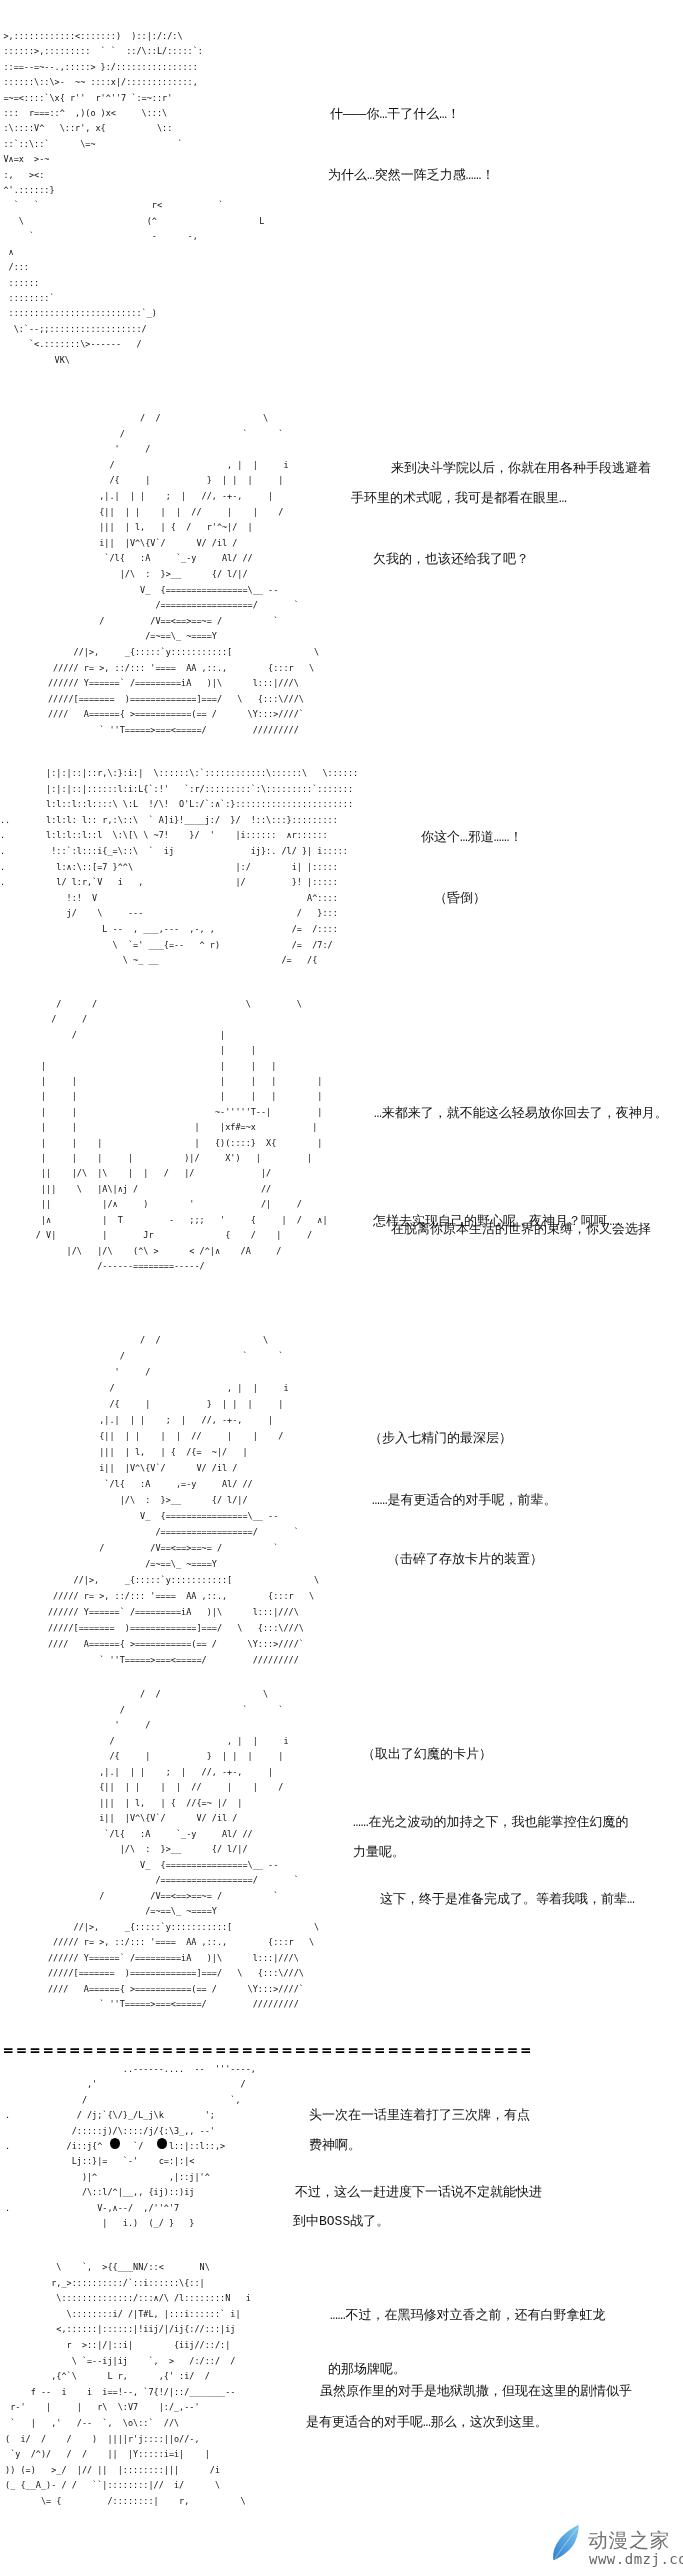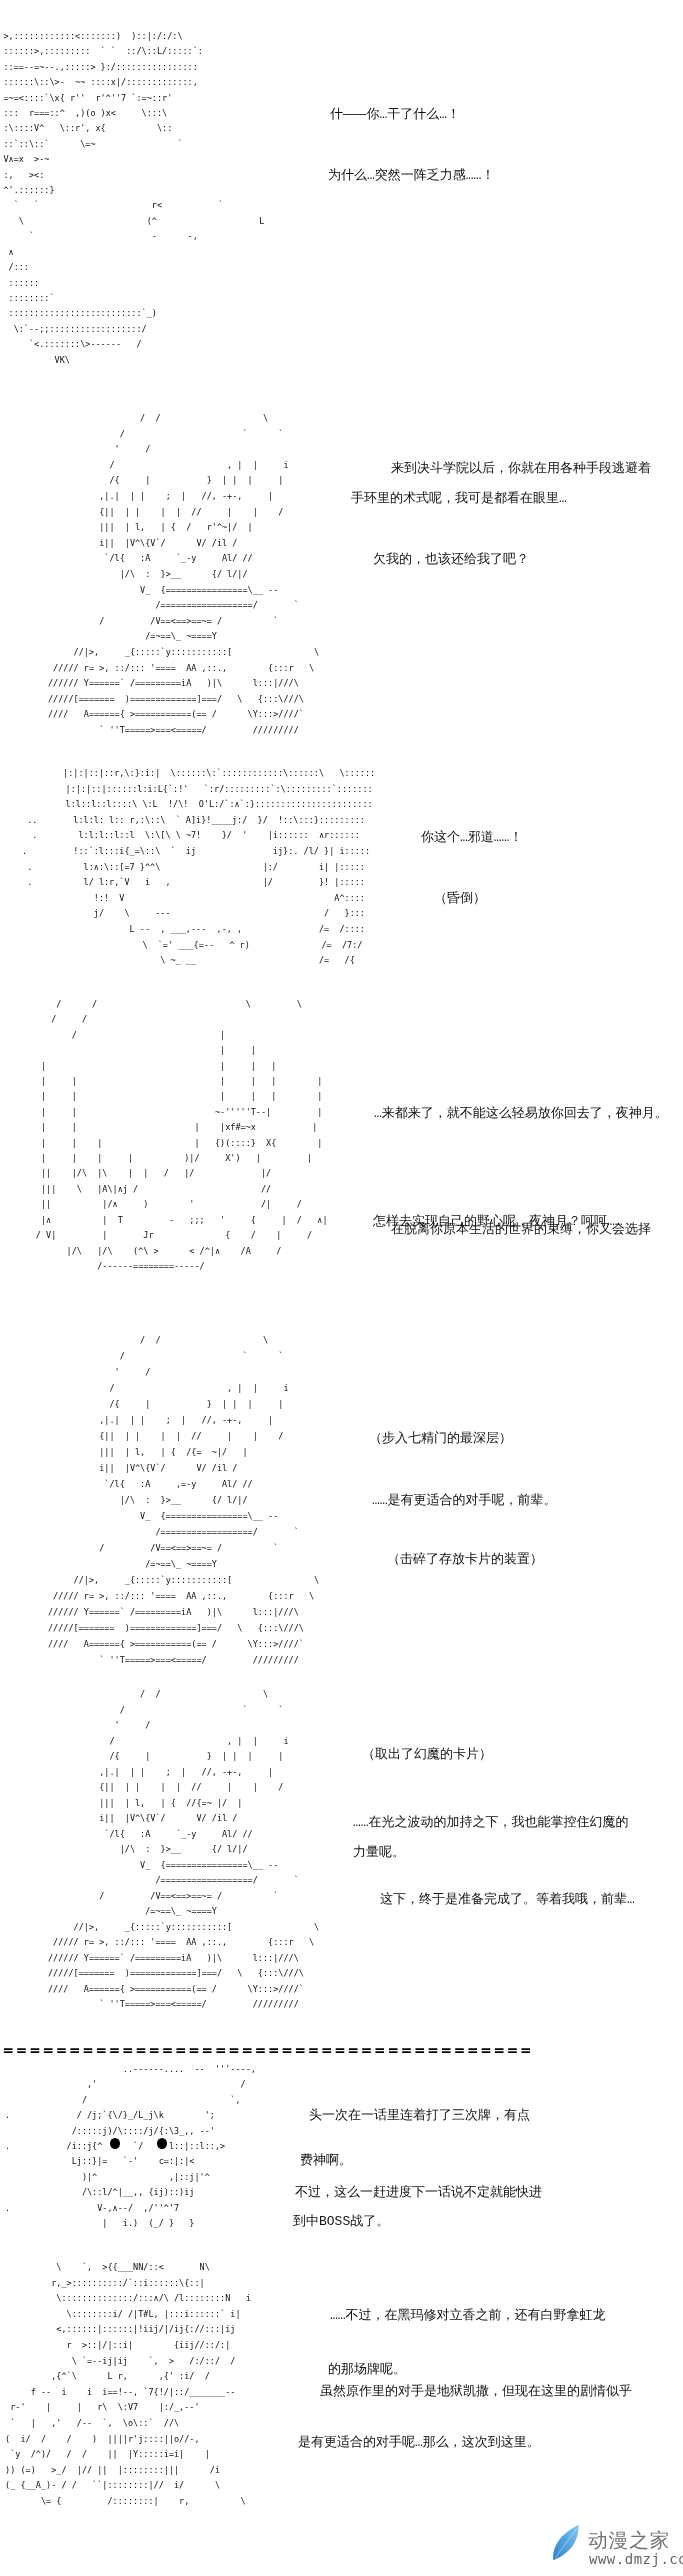--- a/index.html
+++ b/index.html
@@ -113,21 +113,21 @@
 ////// Y======` /=========iA   )|\      l:::|///\
 /////[=======  )=============]===/   \   {:::\///\
 ////   A======{ &gt;===========(== /      \Y:::&gt;////`
           ` ''T=====&gt;===&lt;=====/         /////////</pre>
     <div class="line" style="left:365px;top:461px;margin-left:26px;">来到决斗学院以后，你就在用各种手段逃避着</div>
     <div class="line" style="left:351px;top:491px;">手环里的术式呢，我可是都看在眼里…</div>
     <div class="line" style="left:373px;top:552px;">欠我的，也该还给我了吧？</div>
   </div>
 
   <div class="panel">
-    <pre class="aa" style="left:17px;top:766px;line-height:15.6px;text-align:center;">         |:|:|::|::r,\:}:i:|  \::::::\:`::::::::::::\::::::\   \::::::
+    <pre class="aa" style="left:0px;top:766px;line-height:15.6px;">         |:|:|::|::r,\:}:i:|  \::::::\:`::::::::::::\::::::\   \::::::
          |:|:|::|::::::l:i:L{`:!'   `:r/:::::::::`:\:::::::::`:::::::
          l:l::l::l::::\ \:L  !/\!  O'L:/`:∧`:}:::::::::::::::::::::::
 ..       l:l:l: l:: r,:\::\  ` A]i}!____j:/  }/  !::\:::}:::::::::
 .        l:l:l::l::l  \:\[\ \ ~7!    }/  '    |i::::::  ∧r::::::
 .         !::`:l:::i{_=\::\  `  ij               ij}:. /l/ }| i:::::
 .          l:∧:\::[=7 }^^\                    |:/        i| |:::::
 .          l/ l:r,`V   i   ,                  |/         }! |:::::
              !:!  V                                         A^::::
              j/    \     ---                              /   }:::
                     L --  , ___,---  ,-, ,               /=  /::::
@@ -226,21 +226,21 @@
               /:::::j)/\::::/j/{:\3_,, --'
  .           /i::j{^      `/     l::|::l::,&gt;
               Lj::}|=   `-'    c=:|:|&lt;
                 )|^              ,|::j|'^
                 /\::l/^|__,, {ij)::)ij
  .                 V-,∧--/  ,/''^'7
                     |   i.)  (_/ }   }</pre>
     <div class="eye" style="left:110px;top:2138px;"></div>
     <div class="eye" style="left:157px;top:2138px;"></div>
     <div class="line" style="left:309px;top:2108px;">头一次在一话里连着打了三次牌，有点</div>
-    <div class="line" style="left:300px;top:2138px;margin-top:15px;">费神啊。</div>
+    <div class="line" style="left:309px;top:2138px;">费神啊。</div>
     <div class="line" style="left:295px;top:2185px;">不过，这么一赶进度下一话说不定就能快进</div>
     <div class="line" style="left:293px;top:2214px;">到中BOSS战了。</div>
   </div>
 
   <div class="panel">
     <pre class="aa" style="left:0px;top:2260px;line-height:15.6px;">           \    `,  &gt;{{___NN/::&lt;       N\
           r,_&gt;::::::::::/`::i::::::\{::|
            \::::::::::::::/:::∧/\ /l::::::::N   i
              \::::::::i/ /|T#L, |:::i::::::` i|
            &lt;,::::::|::::::|!iij/|/ij{://:::|ij
@@ -251,21 +251,21 @@
   r-'    |     |   r\  \:V7    |:/_,--'
   `   |   ,'   /--  `,  \o\::`  //\
  (  i/  /    /    )  ||||r'j::::||o//-,
   `y  /^)/   /  /    ||  |Y:::::i=i|    |
  )) (=)   &gt;_/  |// ||  |::::::::|||      /i
  (_ {__A_)- / /   ``|::::::::|//  i/      \
         \= {         /::::::::|    r,          \</pre>
     <div class="line" style="left:330px;top:2308px;text-align:center;">……不过，在黑玛修对立香之前，还有白野拿虹龙</div>
     <div class="line" style="left:328px;top:2338px;margin-top:24px;">的那场牌呢。</div>
     <div class="line" style="left:320px;top:2384px;">虽然原作里的对手是地狱凯撒，但现在这里的剧情似乎</div>
-    <div class="line" style="left:298px;top:2415px;margin-top:20px;">是有更适合的对手呢…那么，这次到这里。</div>
+    <div class="line" style="left:306px;top:2415px;">是有更适合的对手呢…那么，这次到这里。</div>
   </div>
 
   <div>
     <svg class="wm-logo" viewBox="0 0 38 46">
       <defs>
         <linearGradient id="leafGrad" x1="0" y1="1" x2="1" y2="0">
           <stop offset="0" stop-color="#2f7fce"></stop>
           <stop offset="1" stop-color="#7cc8ee"></stop>
         </linearGradient>
       </defs>

